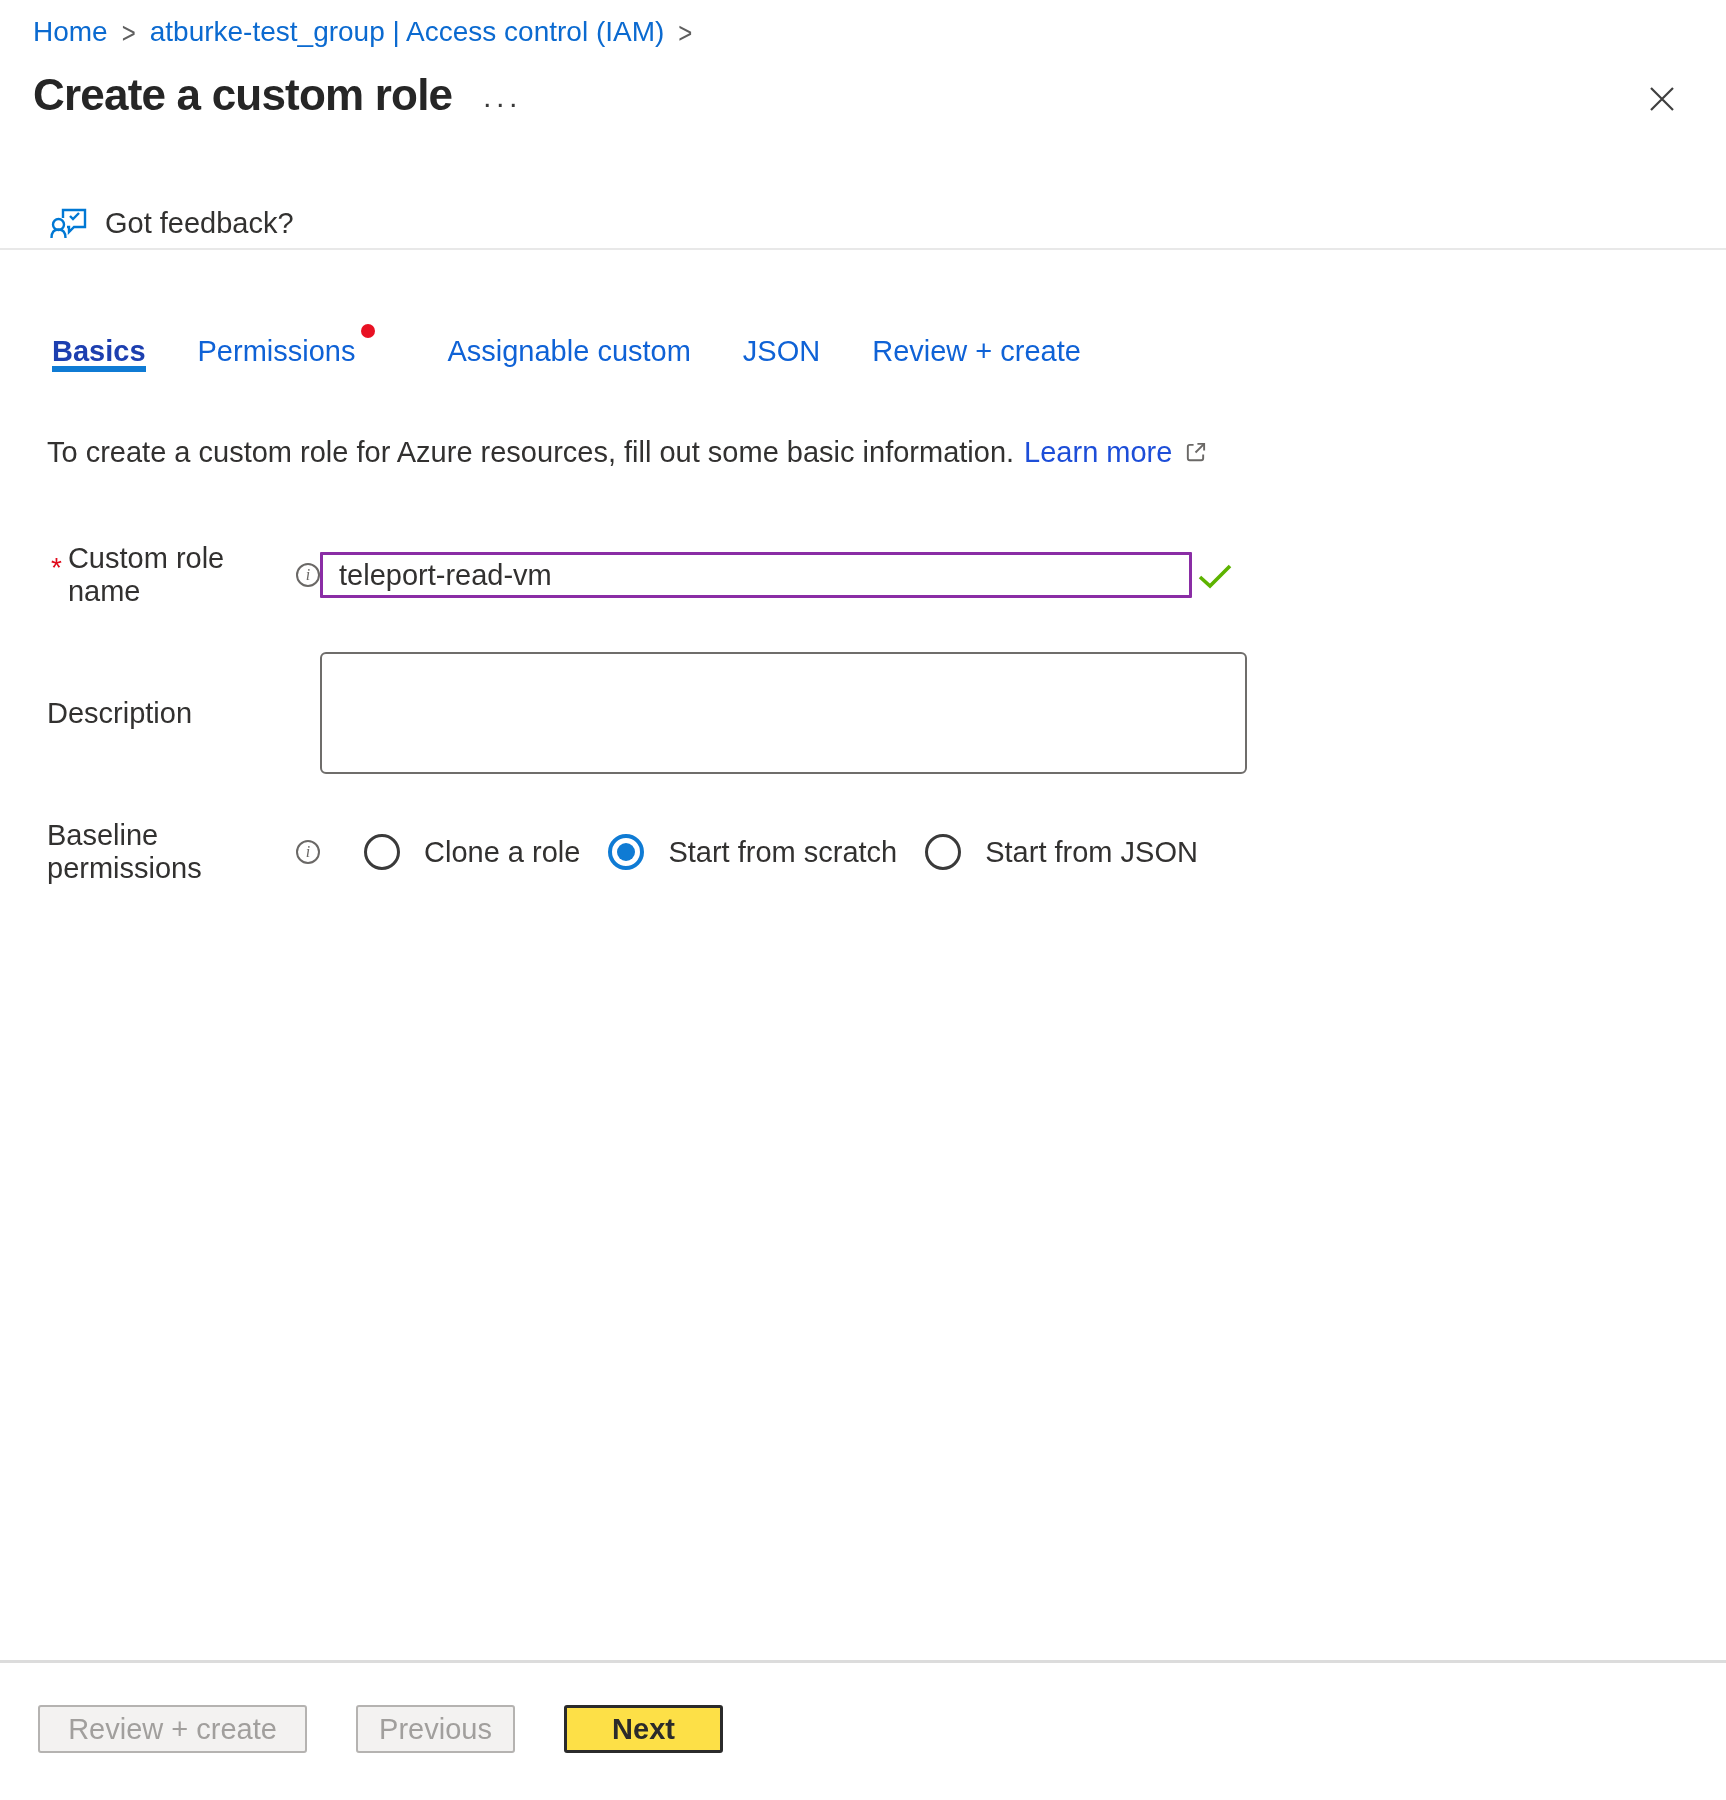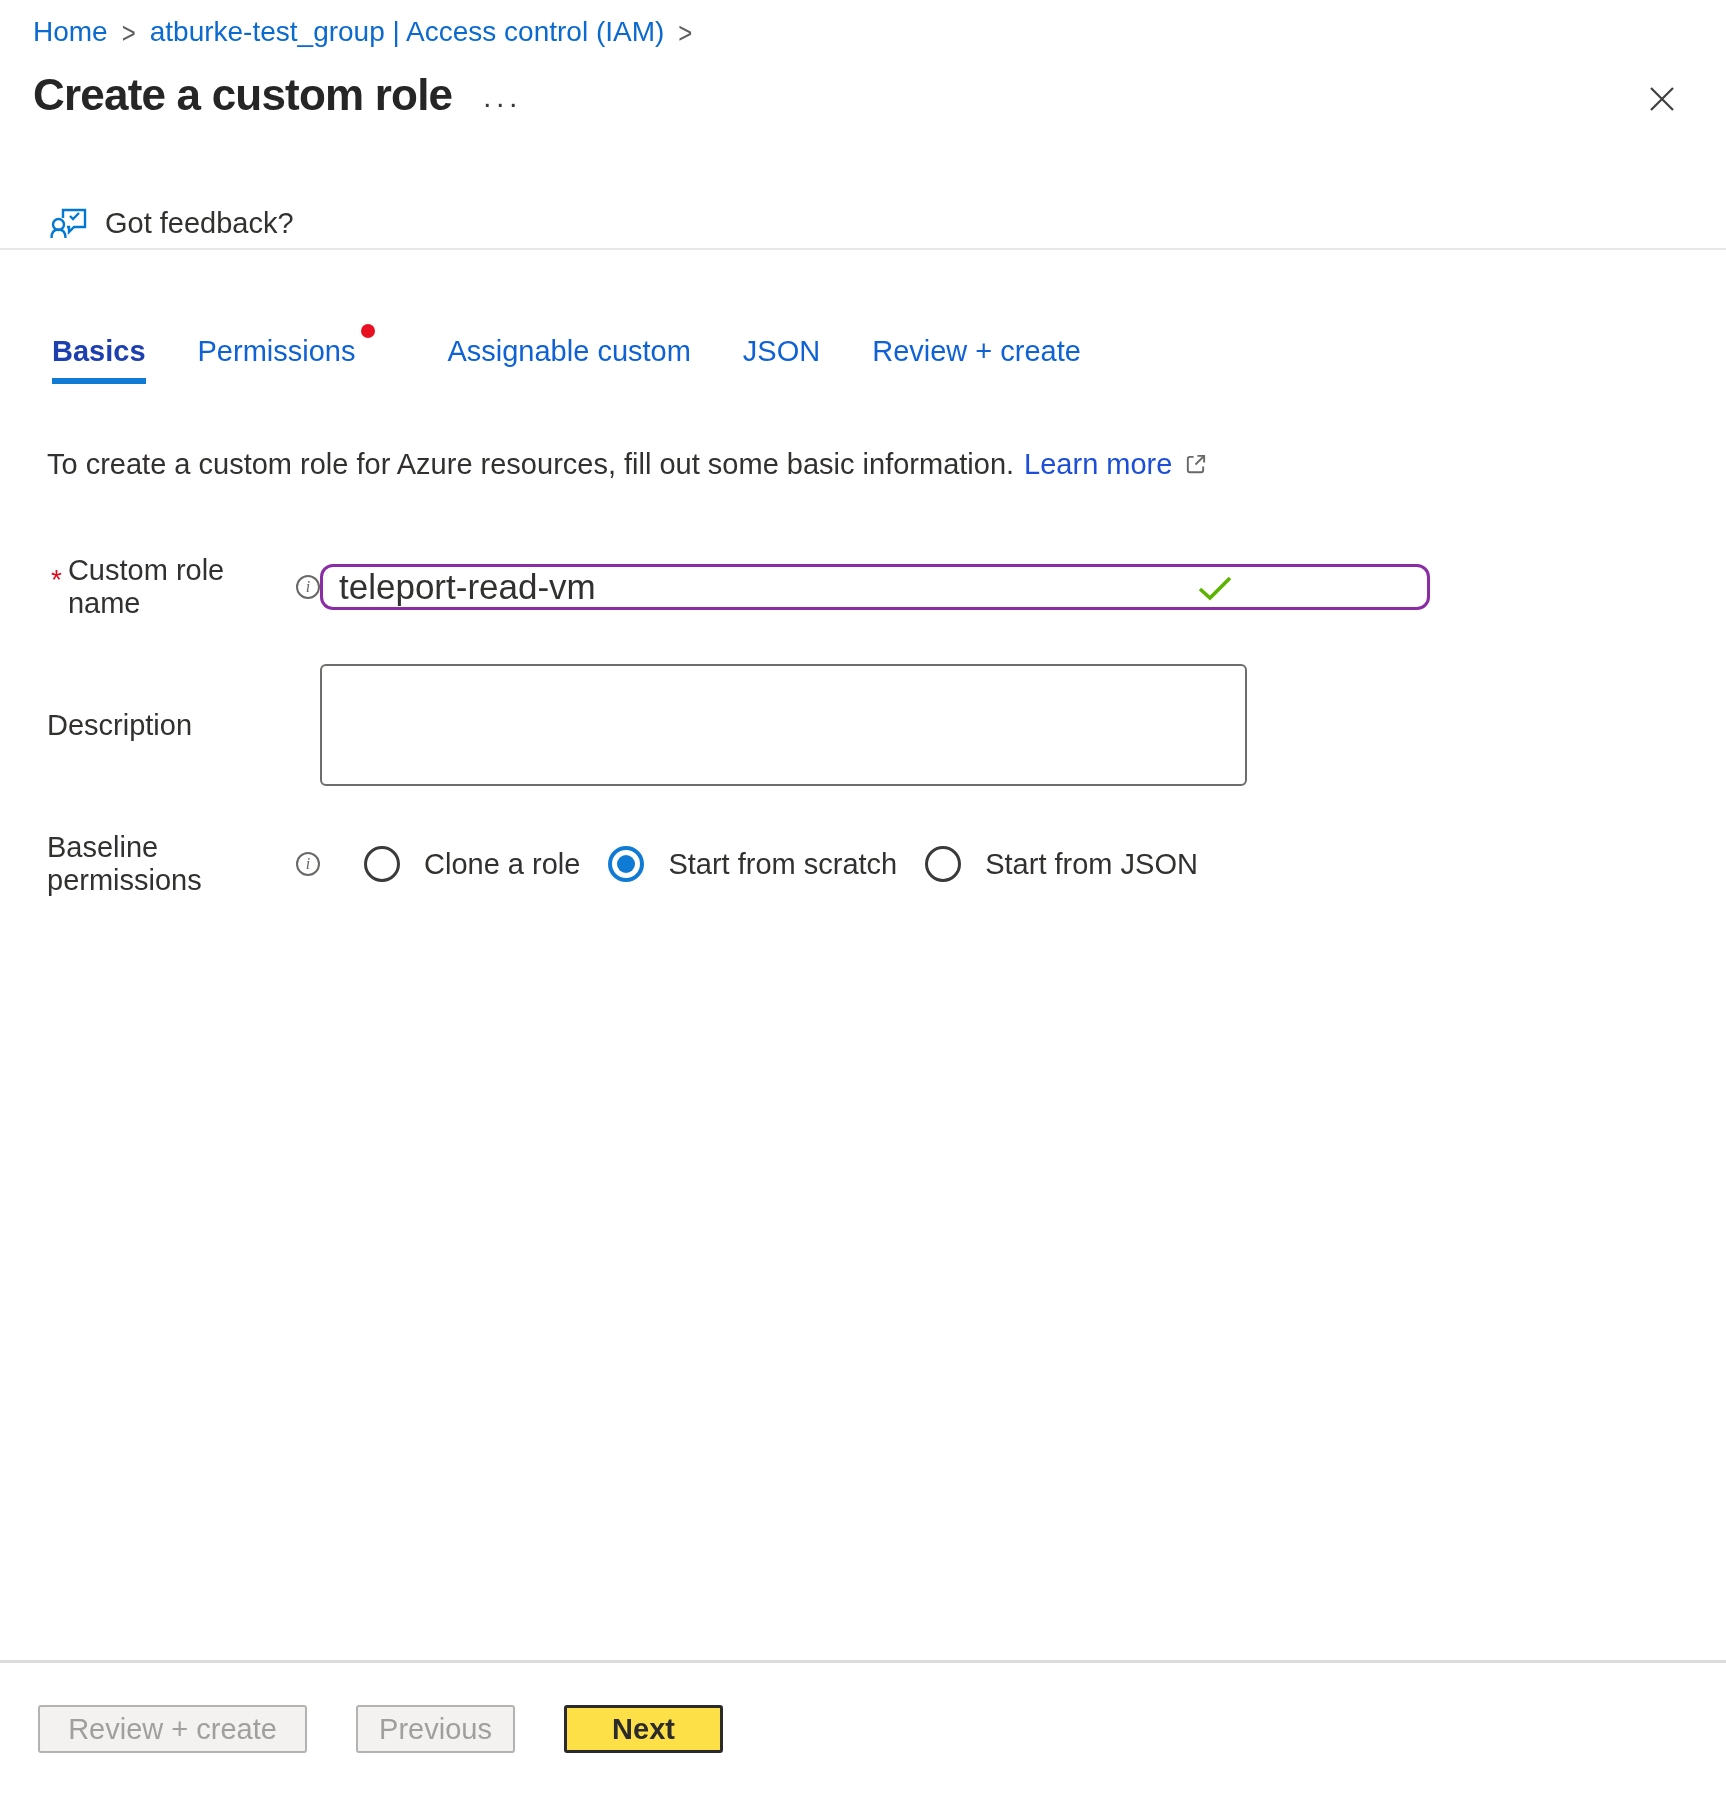--- a/index.html
+++ b/index.html
@@ -19,21 +19,21 @@
   .close-btn { position:absolute; top:82px; right:46px; width:36px; height:36px; display:flex;
     align-items:center; justify-content:center; cursor:pointer; background:transparent; border:none; }
 
   
   .feedback-row { display:flex; align-items:center; gap:17px; margin:85px 0 0 50px; height:36px; cursor:pointer; }
   .feedback-label { font-size:29px; color:#323130; }
   .divider { width:100%; height:2px; background:#e8e8e8; margin-top:7px; }
 
   
   .tabs { display:flex; align-items:flex-end; margin:86px 0 0 52px; font-size:29px; }
-  .tab { position:relative; line-height:30px; padding-bottom:12px; cursor:pointer; color:#0f62d6; border-bottom:6px solid transparent; }
+  .tab { position:relative; line-height:30px; padding-bottom:0; cursor:pointer; color:#0f62d6; border-bottom:6px solid transparent; }
   .tab.active { color:#1d3fb0; font-weight:700; border-bottom:6px solid #0f7bd4; }
   .tab + .tab { margin-left:52px;text-align:center; }
   .tab.has-dot { margin-right:40px; }
   .tab .dot { position:absolute; top:-12px; right:-20px; width:14px; height:14px; border-radius:50%; background:#e81123; }
 
   
   .intro { margin:62px 0 0 47px; font-size:29px; color:#323130; display:flex; align-items:center; gap:10px; }
   .intro a { color:#1d4ed8; text-decoration:none; cursor:pointer; }
   .ext-icon { display:inline-block; margin-left:2px; margin-top:4px; }
 
@@ -43,21 +43,21 @@
   .row-name { margin-top:71px; }
   .row-desc { margin-top:44px; }
   .row-base { margin-top:45px; }
   .form-label { width:273px; flex:0 0 273px; font-size:29px; color:#323130; display:flex; align-items:center; }
   .req { color:#e00b1c; font-size:28px; margin:-14px 6px 0 4px; }
   .info-icon { display:inline-flex; align-items:center; justify-content:center; width:24px; height:24px;
     border:2px solid #6a6866; border-radius:50%; color:#6a6866; font-size:16px; font-style:italic;
     font-family:"Liberation Serif", serif; margin-left:10px; flex:0 0 24px; cursor:pointer; }
 
   .input-wrap { position:relative; width:927px; }
-  .role-input { width:1110px; height:46px; border:3px solid #8a2da5; border-radius:13px; font-size:35px;
+  .role-input { width:872px; height:46px; border:3px solid #8a2da5; border-radius:1px; font-size:29px;
     color:#323130; padding:0 62px 0 16px; outline:none; font-family:"Liberation Sans", sans-serif; }
   .valid-check { position:absolute; right:14px; top:10px; }
 
   .desc-area { width:927px; height:122px; border:2px solid #6f6d6b; border-radius:6px; resize:none;
     font-size:29px; padding:10px 14px; outline:none; font-family:"Liberation Sans", sans-serif; }
 
   
   .radio-group { display:flex; align-items:center; margin-left:44px; }
   .radio-item { display:flex; align-items:center; gap:24px; cursor:pointer; }
   .radio-item + .radio-item { margin-left:28px; }

